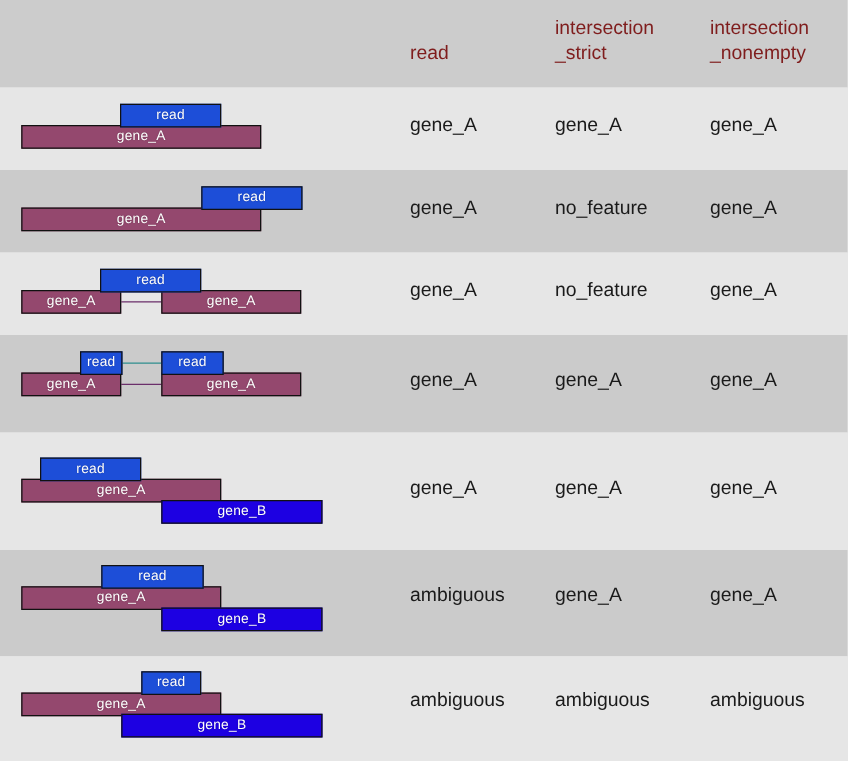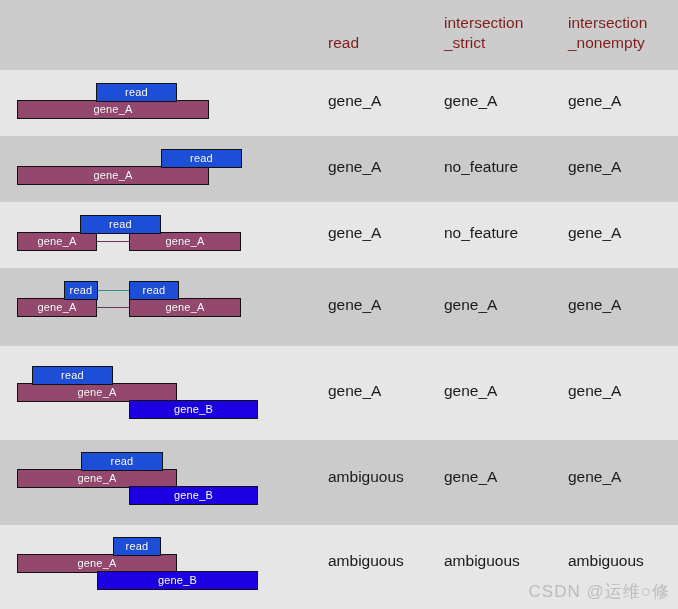--- a/index.html
+++ b/index.html
@@ -187,14 +187,13 @@
           <div class="box geneA" style="left: 17px; width: 160px; top: 29px;">gene_A</div>
           <div class="box geneB" style="left: 97px; width: 161px; top: 46px;">gene_B</div>
           <div class="box read" style="left: 113px; width: 48px; top: 12px;">read</div>
         </div>
         <div class="cell c1" style="top: 27px;">ambiguous</div>
         <div class="cell c2" style="top: 27px;">ambiguous</div>
         <div class="cell c3" style="top: 27px;">ambiguous</div>
       </div>
     </div>
 
-  <div class="watermark">CSDN @运维○修</div>
 </div>
 
 </body></html>

